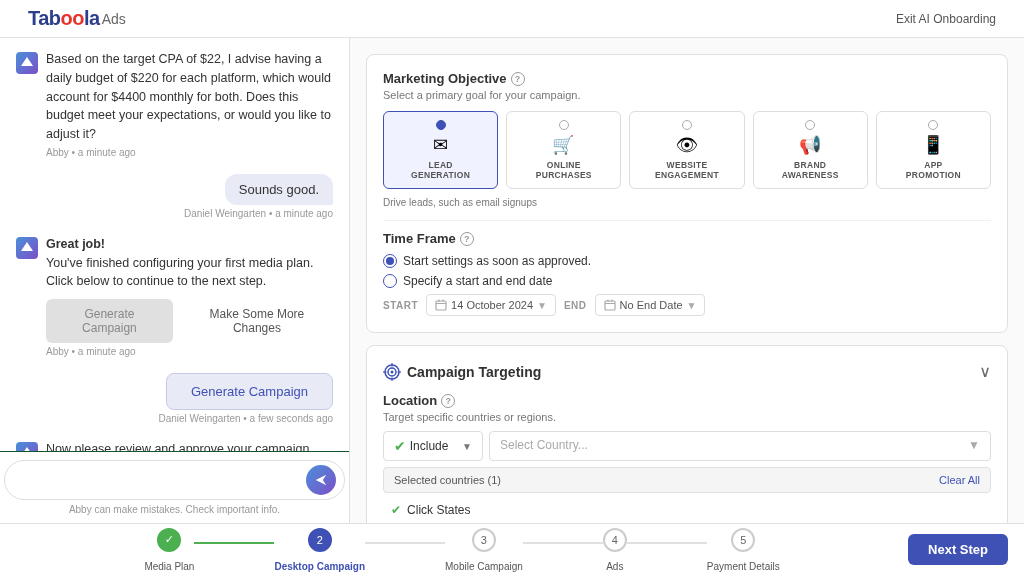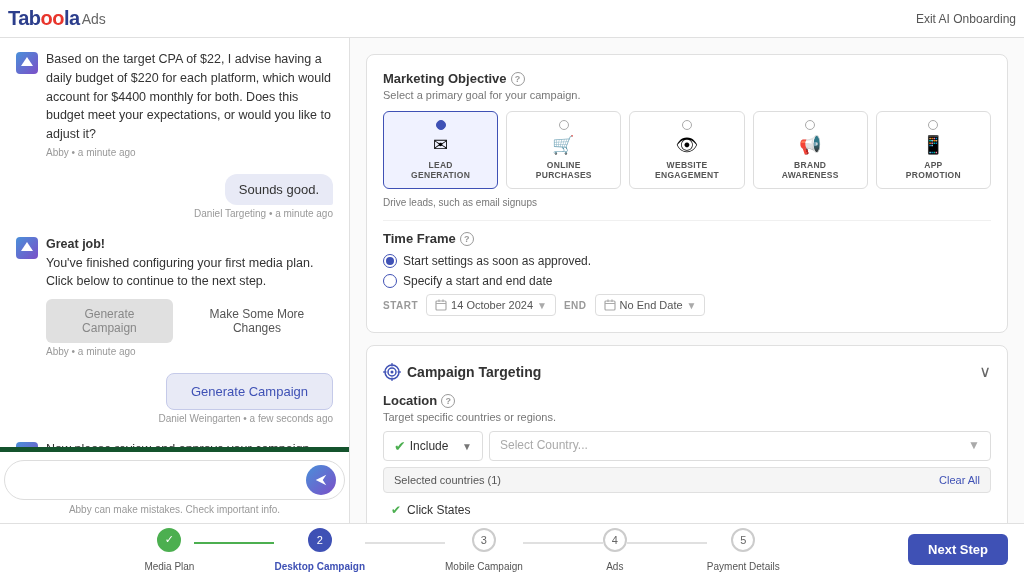--- a/index.html
+++ b/index.html
@@ -1,32 +1,32 @@
 <!DOCTYPE html>
 <html><head>
   <meta charset="utf-8">
   <style>
     * { box-sizing: border-box; margin: 0; padding: 0; }
     body { font-family: -apple-system, BlinkMacSystemFont, 'Segoe UI', Arial, sans-serif; font-size: 13px; background: #f5f5f5; display: flex; flex-direction: column; height: 575px; overflow: hidden; }
 
     
-    .header { display: flex; align-items: center; justify-content: space-between; padding: 8px 8px; background: #fff; border-bottom: 1px solid #e0e0e0; height: 38px; }
+    .header { display: flex; align-items: center; justify-content: space-between; padding: 8px 28px; background: #fff; border-bottom: 1px solid #e0e0e0; height: 38px; }
     .logo { display: flex; align-items: center; }
     .logo-text { font-size: 20px; font-weight: 700; color: #2c3e8c; letter-spacing: -0.5px; }
     .logo-text span { color: #e8352c; }
     .logo-ads { font-size: 14px; font-weight: 400; color: #666; margin-left: 2px; }
     .exit-link { font-size: 12px; color: #555; text-decoration: none; cursor: pointer; }
 
     
     .main { display: flex; flex: 1; overflow: hidden; }
 
     
     .chat-panel { width: 350px; background: #fff; border-right: 1px solid #e0e0e0; display: flex; flex-direction: column; overflow: hidden; }
     .chat-messages { flex: 1; overflow-y: auto; padding: 12px 16px; }
-    .chat-input-area { padding: 8px 4px; border-top: 5px solid #14532d; background: #fff; }
+    .chat-input-area { padding: 8px 4px; border-top: 1px solid #14532d; background: #fff; }
 
     
     .msg-block { margin-bottom: 16px; }
     .ai-message { display: flex; gap: 8px; }
     .ai-avatar { width: 22px; height: 22px; background: linear-gradient(135deg, #4a90d9, #7b4fc8); border-radius: 4px; flex-shrink: 0; display: flex; align-items: center; justify-content: center; margin-top: 2px; }
     .ai-avatar svg { width: 12px; height: 12px; fill: #fff; }
     .ai-text { flex: 1; }
     .ai-text p { font-size: 12.5px; color: #333; line-height: 1.5; }
     .msg-meta { font-size: 10px; color: #999; margin-top: 3px; }
     .bold-text { font-weight: 700; }
@@ -135,21 +135,21 @@
             </svg>
         </div>
         <div class="ai-text">
           <p>Based on the target CPA of $22, I advise having a daily budget of $220 for each platform, which would account for $4400 monthly for both. Does this budget meet your expectations, or would you like to adjust it?</p>
           <div class="msg-meta">Abby • a minute ago</div>
         </div>
       </div>
 
       <div class="msg-block user-bubble-wrap">
         <div class="user-bubble">Sounds good.</div>
-        <div class="msg-meta">Daniel Targeting • a minute ago</div>
+        <div class="msg-meta">Daniel Weingarten • a minute ago</div>
       </div>
 
       <div class="msg-block ai-message">
         <div class="ai-avatar">
           <svg viewBox="0 0 12 12">
               <polygon points="6,0 12,9 0,9" fill="#fff"></polygon>
             </svg>
         </div>
         <div class="ai-text">
           <p>

